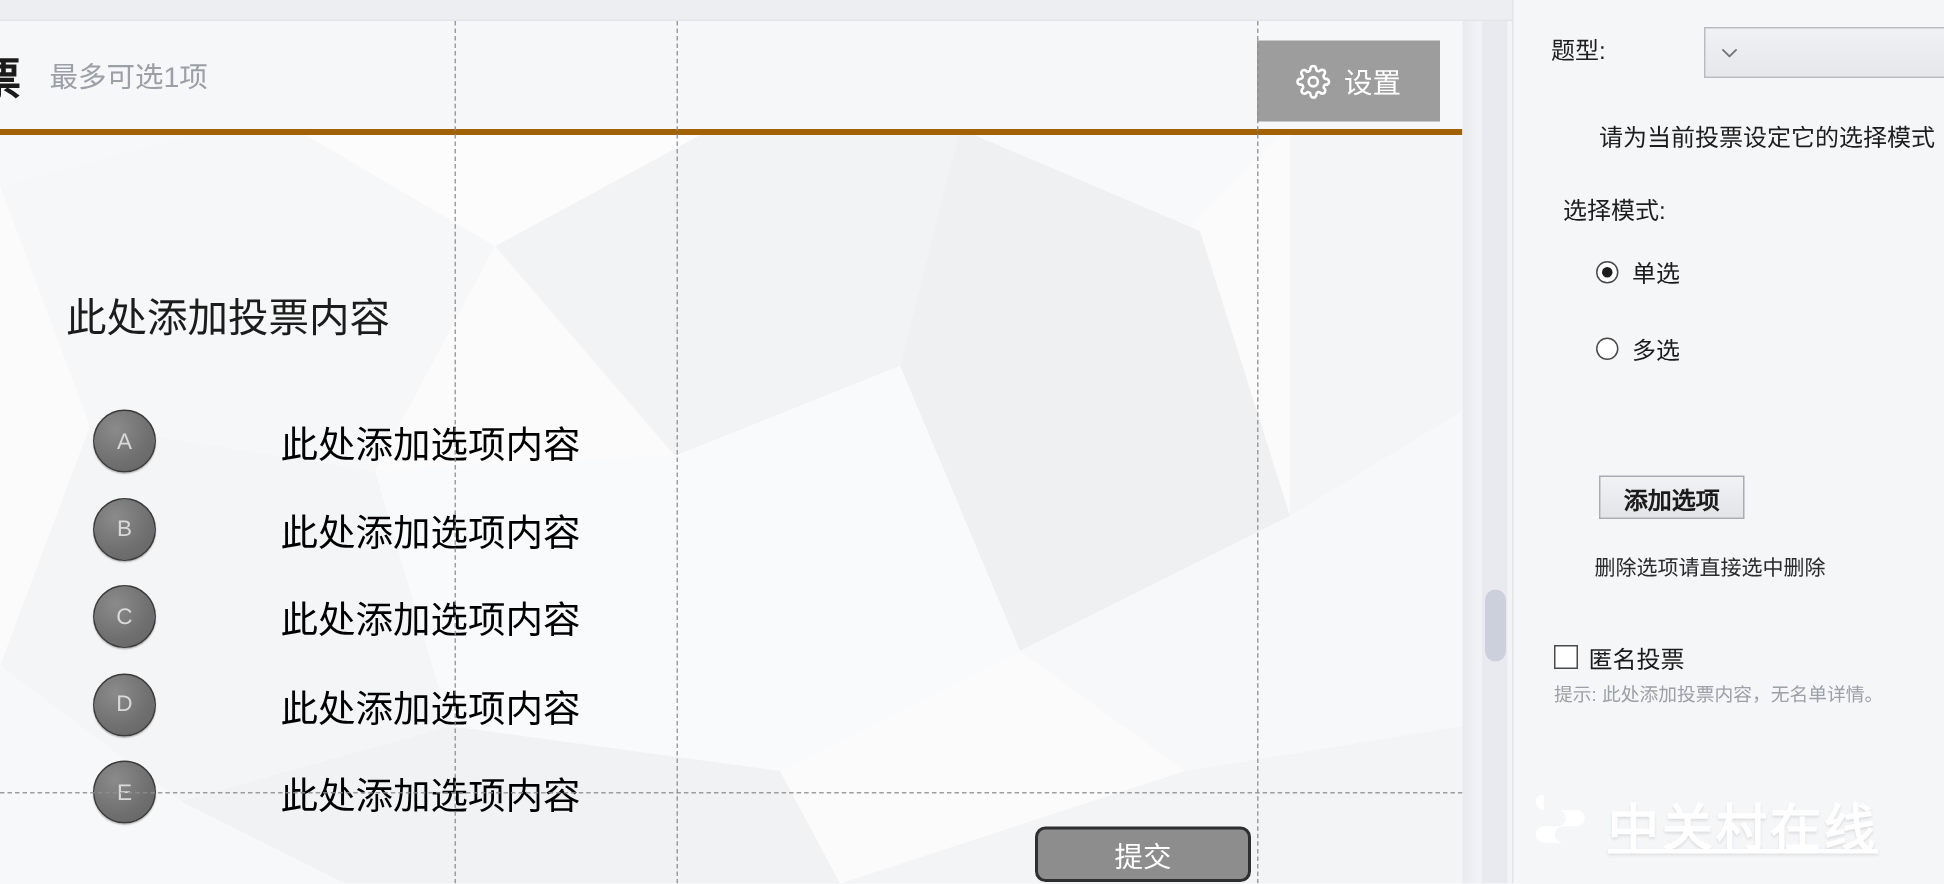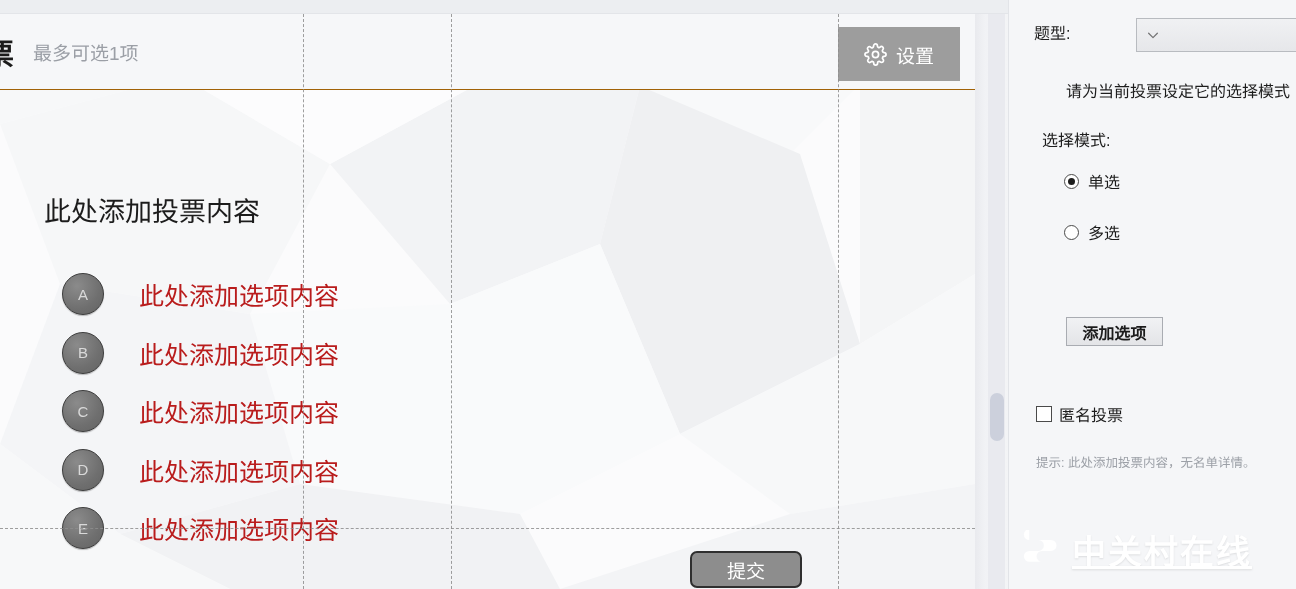--- a/index.html
+++ b/index.html
@@ -34,21 +34,21 @@
     background: #fbfbfc;
     overflow: hidden;
   }
   .slide-poly { position: absolute; inset: 0; }
 
   
   .slide-header {
     position: absolute; left: 0; top: 0;
     width: 975px; height: 76px;
     background: #f6f7f9;
-    border-bottom: 1px solid #a16207;
+    border-bottom: 4px solid #a16207;
     display: flex; align-items: center;
   }
   .slide-title {
     font-size: 30px; font-weight: 700; color: #1b1b1b;
     margin-left: -16px; letter-spacing: 1px;
     white-space: nowrap;
   }
   .slide-hint {
     font-size: 19px; color: #9b9fa6; margin-left: 18px;
     white-space: nowrap;
@@ -86,29 +86,29 @@
     width: 42px; height: 42px; border-radius: 50%;
     background: radial-gradient(circle at 35% 30%, #8b8b8b 0%, #6f6f6f 60%, #636363 100%);
     border: 1.5px solid #3b3b3b;
     color: #d9d9d9;
     font-size: 15px;
     display: flex; align-items: center; justify-content: center;
     flex: 0 0 auto;
     box-shadow: 0 1px 1px rgba(0,0,0,.25);
   }
   .opt-text {
-    margin-left: 35px;
-    font-size: 25px; color: #b91c1c;
+    margin-left: 83px;
+    font-size: 25px; color: #000000;
     white-space: nowrap;
   }
 
   
   .submit-btn {
     position: absolute; left: 690px; top: 537px;
-    width: 112px; height: 37px;
+    width: 144px; height: 37px;
     background: #8d8d8d;
     color: #ffffff;
     border: 2px solid #2f2f2f;
     border-radius: 7px;
     font-size: 19px;
     display: flex; align-items: center; justify-content: center;
     cursor: pointer; user-select: none;
   }
 
   
@@ -205,21 +205,21 @@
     font-size: 16px; color: #1b1b1b;
     display: flex; align-items: center; justify-content: center;
     cursor: pointer; user-select: none; font-weight: bold;
   }
   .del-hint {
     position: absolute; left: 1063px; top: 367px;
     font-size: 14px; color: #2a2a2a; white-space: nowrap;
   }
 
   .anon-row {
-    position: absolute; left: 1036px; top: 402px;
+    position: absolute; left: 1036px; top: 426px;
     display: flex; align-items: center; gap: 7px;
     cursor: pointer; user-select: none;
   }
   .checkbox {
     width: 16px; height: 16px;
     border: 1.5px solid #4a4a4a; background: #fff;
     flex: 0 0 auto;
   }
   .anon-label { font-size: 16px; color: #1b1b1b; white-space: nowrap; }
   .anon-tip {
@@ -348,20 +348,21 @@
 
     <div class="radio-row r2">
       <span class="radio-outer"></span>
       <span class="radio-label">多选</span>
     </div>
 
   </div>
 
   <div class="add-option-btn">添加选项</div>
 
+  <div class="del-hint">删除选项请直接选中删除</div>
 
   <div class="anon-row">
     <span class="checkbox"></span>
     <span class="anon-label">匿名投票</span>
   </div>
 
   <div class="anon-tip">提示: 此处添加投票内容，无名单详情。</div>
 
   <div class="watermark">
     <svg class="wm-logo" viewBox="0 0 44 44">

